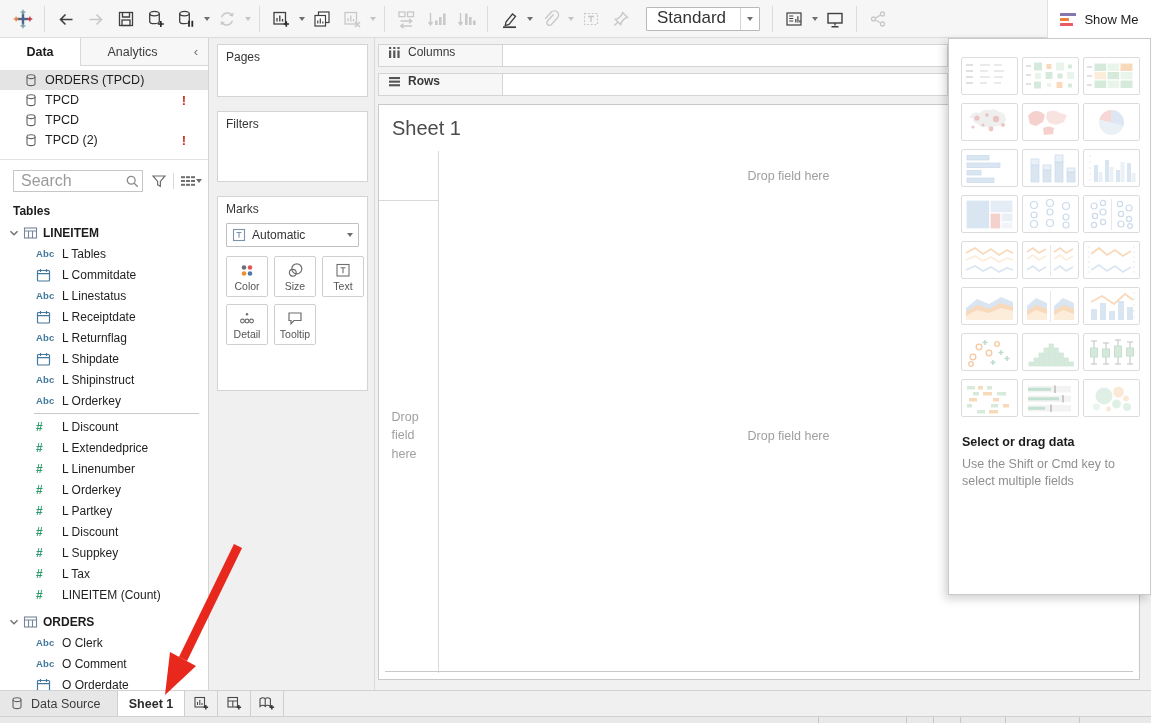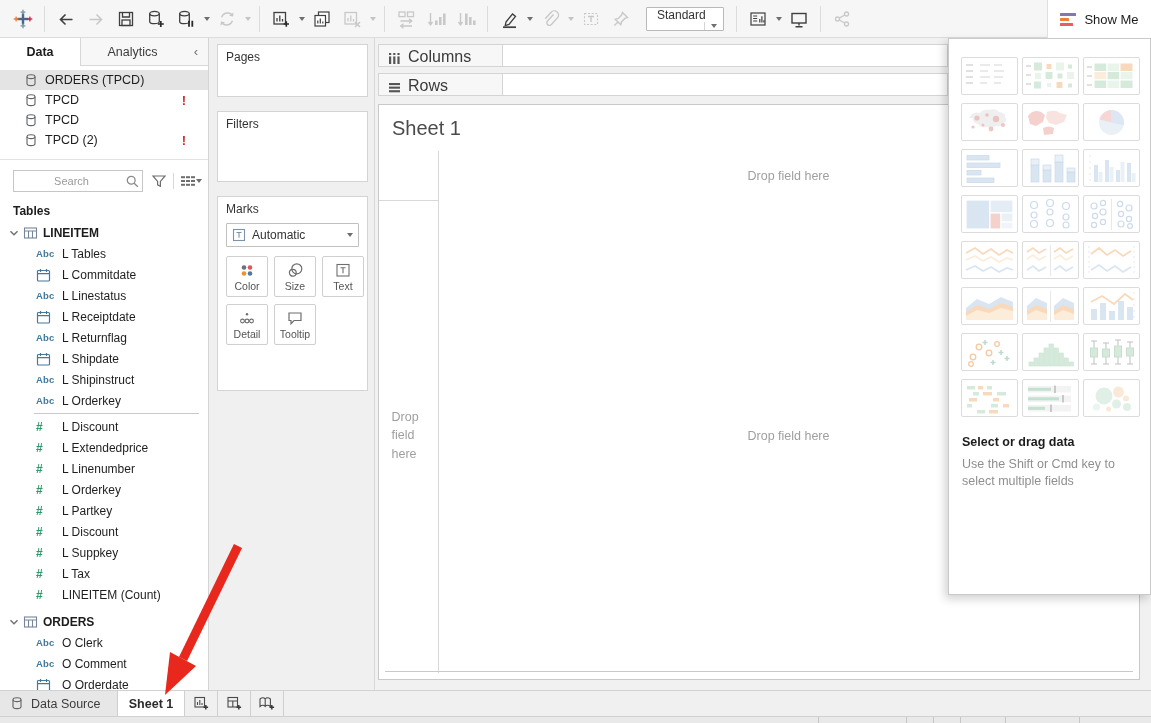--- a/index.html
+++ b/index.html
@@ -9,21 +9,21 @@
   .toolbar{position:absolute;left:0;top:0;width:100%;height:38px;background:#f6f6f6;
            border-bottom:1px solid #dcdcdc;display:flex;align-items:center;padding-left:8px;box-sizing:border-box;}
   .tbtn{border:none;background:none;padding:0;margin:0 1px;width:28px;height:30px;display:flex;
         align-items:center;justify-content:center;cursor:pointer;}
   .tcaret{width:11px;height:30px;display:flex;align-items:center;justify-content:center;cursor:pointer;}
   .caret{width:0;height:0;border-left:3.5px solid transparent;border-right:3.5px solid transparent;
          border-top:4px solid #6e6e6e;display:inline-block;}
   .caret.dis{border-top-color:#c4c4c4;}
   .tdiv{width:1px;height:26px;background:#dcdcdc;margin:0 6px;flex:none;}
   .fitsel{height:22px;margin:0 6px 0 10px;border:1px solid #b9b9b9;background:#fff;display:flex;
-          align-items:flex-end;font-size:12px;color:#333;border-radius:1px;flex-direction:column;}
+          align-items:flex-start;font-size:17px;color:#333;border-radius:1px;}
   .fitsel .val{padding:0 14px 0 10px;min-width:52px;}
   .fitsel .cbox{width:18px;height:100%;border-left:1px solid #d5d5d5;display:flex;align-items:center;justify-content:center;}
   .showme-btn{position:absolute;right:0;top:0;width:103px;height:38px;background:#fff;border-left:1px solid #e0e0e0;
               display:flex;align-items:center;justify-content:center;gap:8px;font-size:13px;color:#1c1c1c;
               cursor:pointer;z-index:12;}
   .smbars{display:flex;flex-direction:column;gap:2px;}
   .smbars i{display:block;height:3px;border-radius:.5px;}
   .smbars .b1{width:16px;background:#8477ad;}
   .smbars .b2{width:9px;background:#f07f3c;}
   .smbars .b3{width:13px;background:#ea5b64;}
@@ -39,22 +39,22 @@
   .collapse{width:24px;display:flex;align-items:center;justify-content:center;color:#707070;
             font-size:13px;cursor:pointer;}
   .dslist{position:absolute;left:0;top:32px;width:100%;}
   .dsrow{height:20px;display:flex;align-items:center;padding-left:24px;font-size:12.5px;color:#1e1e1e;cursor:pointer;}
   .dsrow.sel{background:#e4e4e4;}
   .dsrow .dsic{width:21px;display:flex;align-items:center;}
   .dswarn{margin-left:auto;margin-right:22px;color:#c8322b;font-weight:bold;font-size:13px;}
   .sidesep{position:absolute;left:0;top:121px;width:100%;height:1px;background:#e2e2e2;}
   .searchrow{position:absolute;left:13px;top:132px;right:6px;height:22px;display:flex;align-items:center;}
   .searchbox{width:128px;height:20px;border:1px solid #c6c6c6;display:flex;align-items:center;background:#fff;}
-  .searchbox input{border:none;outline:none;flex:1;font-size:11px;padding:0 0 0 7px;color:#333;min-width:0;
-                   font-family:"Liberation Sans",sans-serif;background:transparent;text-align:center;}
+  .searchbox input{border:none;outline:none;flex:1;font-size:16px;padding:0 0 0 7px;color:#333;min-width:0;
+                   font-family:"Liberation Sans",sans-serif;background:transparent;}
   .searchbox input::placeholder{color:#9a9a9a;}
   .sic{display:flex;align-items:center;justify-content:center;}
   .searchbox .sic{width:20px;}
   .funnel{margin-left:8px;}
   .vdiv2{width:1px;height:16px;background:#d8d8d8;margin:0 6px;}
   .tables-label{position:absolute;left:13px;top:166px;font-size:12px;font-weight:bold;color:#1c1c1c;}
   .fieldlist{position:absolute;left:0;top:184px;right:3px;bottom:0;overflow:hidden;font-size:12px;color:#1e1e1e;}
   .frow{height:21px;display:flex;align-items:center;cursor:pointer;}
   .frow .chev{width:15px;margin-left:8px;display:flex;align-items:center;}
   .frow .tic{width:20px;display:flex;align-items:center;}
@@ -81,23 +81,23 @@
   .mdrop .cbox{margin-left:auto;width:17px;align-self:stretch;display:flex;align-items:center;justify-content:center;}
   .mgrid{margin-top:9px;display:grid;grid-template-columns:repeat(3,42px);grid-auto-rows:41px;gap:7px 6px;}
   .mbtn{border:1px solid #cfcfcf;border-radius:2px;background:#fff;display:flex;flex-direction:column;
         align-items:center;justify-content:center;gap:1px;cursor:pointer;padding:0;}
   .mbtn .mlab{font-size:10.5px;color:#555;}
   
   .canvas{position:absolute;left:375px;top:38px;width:776px;height:652px;background:#f1f1f1;}
   .shelf{position:absolute;left:3px;width:570px;height:23px;background:#fff;border:1px solid #d4d4d4;
          display:flex;box-sizing:border-box;}
   .shelf.columns{top:6px;}
-  .shelf.rows{top:35px;}
-  .shelf-label{width:124px;background:#f7f7f7;border-right:1px solid #d4d4d4;display:flex;align-items:flex-end;
-               gap:7px;padding-left:9px;font-size:16px;color:#3a3a3a;box-sizing:border-box;}
+  .shelf.rows{top:35px;font-weight:bold;}
+  .shelf-label{width:124px;background:#f7f7f7;border-right:1px solid #d4d4d4;display:flex;align-items:flex-start;
+               gap:7px;padding-left:9px;font-size:12px;color:#3a3a3a;box-sizing:border-box;}
   .shelf-area{flex:1;}
   .sheet{position:absolute;left:3px;top:66px;width:762px;height:576px;background:#fff;
          border:1px solid #c9c9c9;box-sizing:border-box;}
   .sheet-title{position:absolute;left:13px;top:12px;font-size:20px;color:#4b4b4b;}
   .vline{position:absolute;left:59px;top:46px;width:1px;height:522px;background:#d9d9d9;}
   .chline{position:absolute;left:0;top:95px;width:59px;height:1px;background:#d9d9d9;}
   .brule{position:absolute;left:6px;right:6px;top:566px;height:1px;background:#c9c9c9;}
   .dz{position:absolute;display:flex;align-items:center;justify-content:center;}
   .dz-top{left:59px;top:46px;width:701px;height:49px;}
   .dz-left{left:0;top:95px;width:59px;height:471px;}

